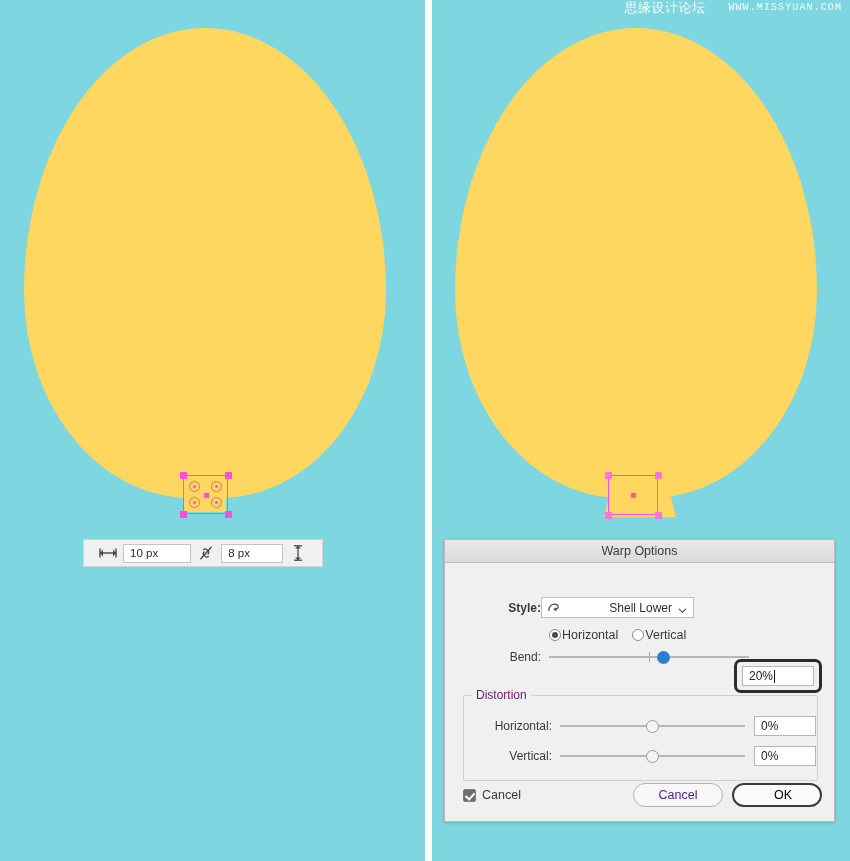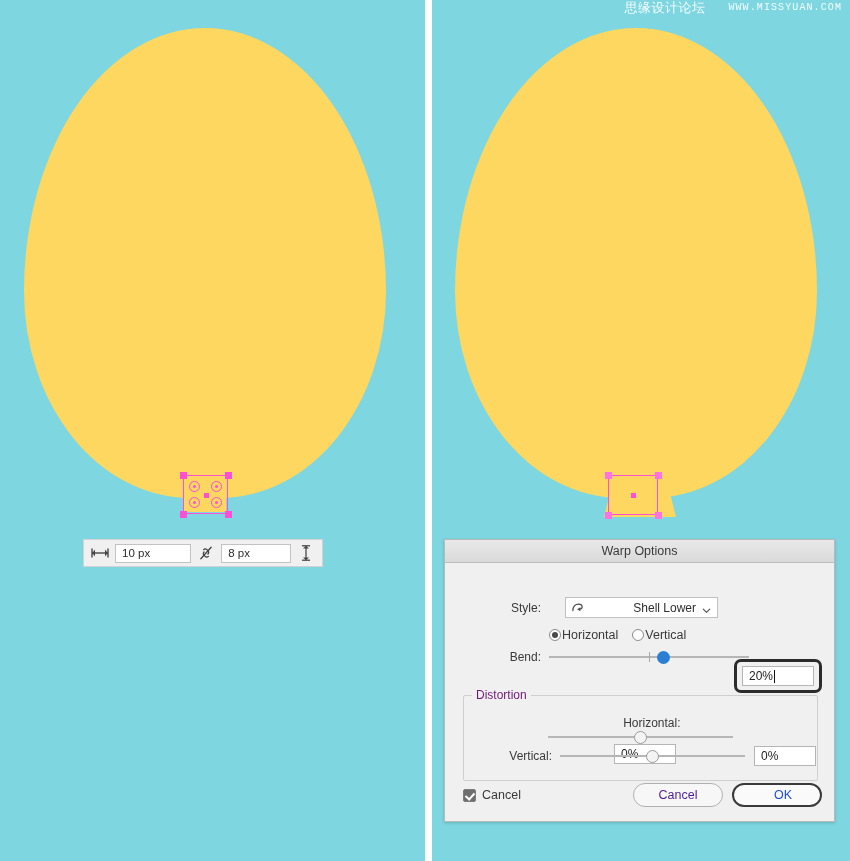--- a/index.html
+++ b/index.html
@@ -124,21 +124,21 @@
   
   #measure-bar {
     position: absolute;
     left: 83px; top: 539px;
     width: 240px; height: 28px;
     background: #f0f0f0;
     border: 1px solid #d2d2d2;
     box-sizing: border-box;
     display: flex;
     align-items: center;
-    padding: 0 6px;
+    padding: 0 14px;
     gap: 5px;
   }
   .mb-icon {
     width: 20px; height: 18px;
     display: flex; align-items: center; justify-content: center;
     flex: 0 0 auto;
   }
   .mb-field {
     flex: 1 1 auto;
     height: 19px;
@@ -187,21 +187,21 @@
     margin-bottom: 10px;
   }
   .row-label {
     font-size: 12px;
     color: #3a3a3a;
     text-align: right;
   }
 
   
   #row-style { margin-top: 18px; }
-  #row-style .row-label { width: 78px; padding-right: 24px; }
+  #row-style .row-label { width: 78px; padding-right: 0; font-weight: bold; }
   #style-select {
     width: 153px; height: 21px;
     background: #ffffff;
     border: 1px solid #c0c0c0;
     box-sizing: border-box;
     display: flex;
     align-items: center;
     padding: 0 5px;
     gap: 5px;
     position: relative;
@@ -337,21 +337,21 @@
     padding: 0 4px;
     font-size: 12px;
     color: #701a75;
   }
   .dist-row {
     position: absolute;
     left: 0; right: 0;
     display: flex;
     align-items: center;
   }
-  #dist-row-h { top: 20px; flex-direction: column; }
+  #dist-row-h { top: 20px; }
   #dist-row-v { top: 50px; }
   .dist-label {
     width: 88px;
     text-align: right;
     padding-right: 8px;
     font-size: 12px;
     color: #3a3a3a;
   }
   .dist-slider { width: 185px; }
   .dist-num { width: 62px; margin-left: 9px; }
@@ -397,21 +397,21 @@
     display: flex;
     align-items: center;
     justify-content: center;
     font-size: 12.5px;
     color: #4c1d95;
     box-sizing: border-box;
     margin-left: 9px;
   }
   .dlg-btn.default {
     border: 2px solid #3a3a3a;
-    color: #1d4ed8;
+    color: #000000;
     background: #fafafa;
     padding-left: 12px;
   }
 </style>
 </head>
 <body>
 
 <div id="stage">
 
   <div class="panel" id="panel-left">

